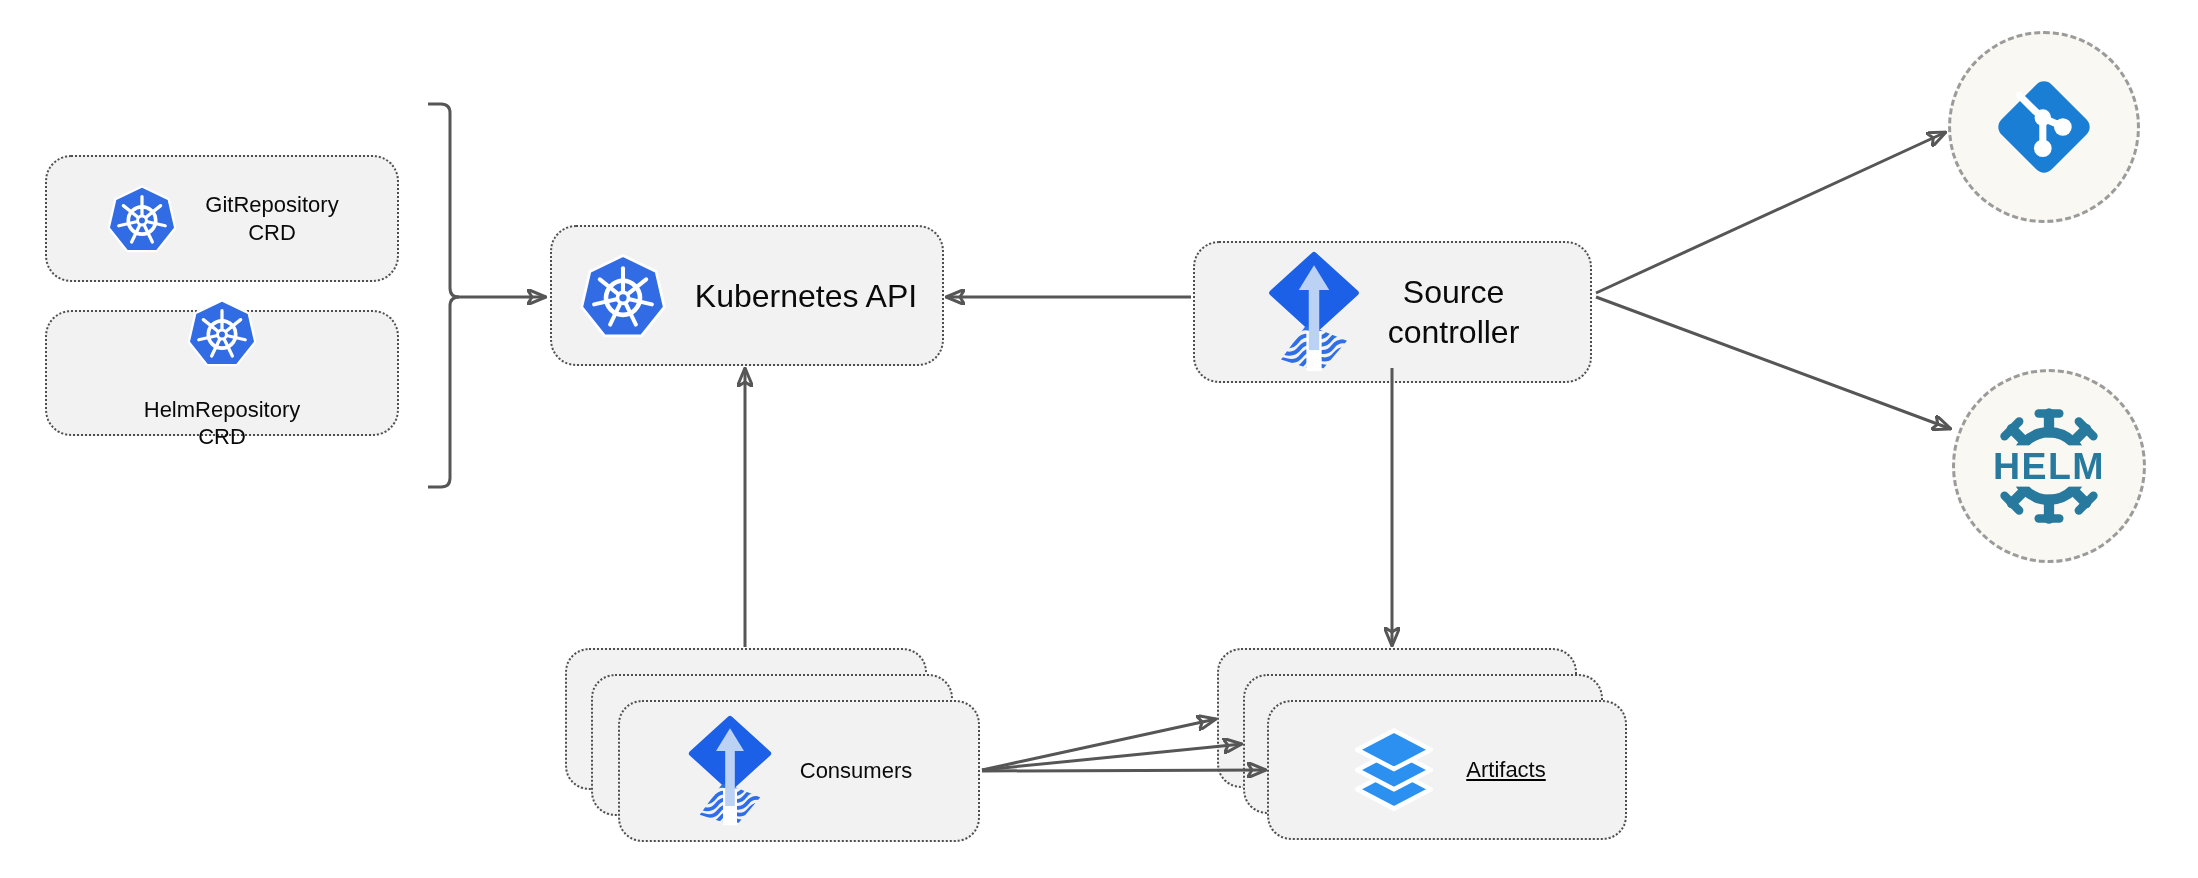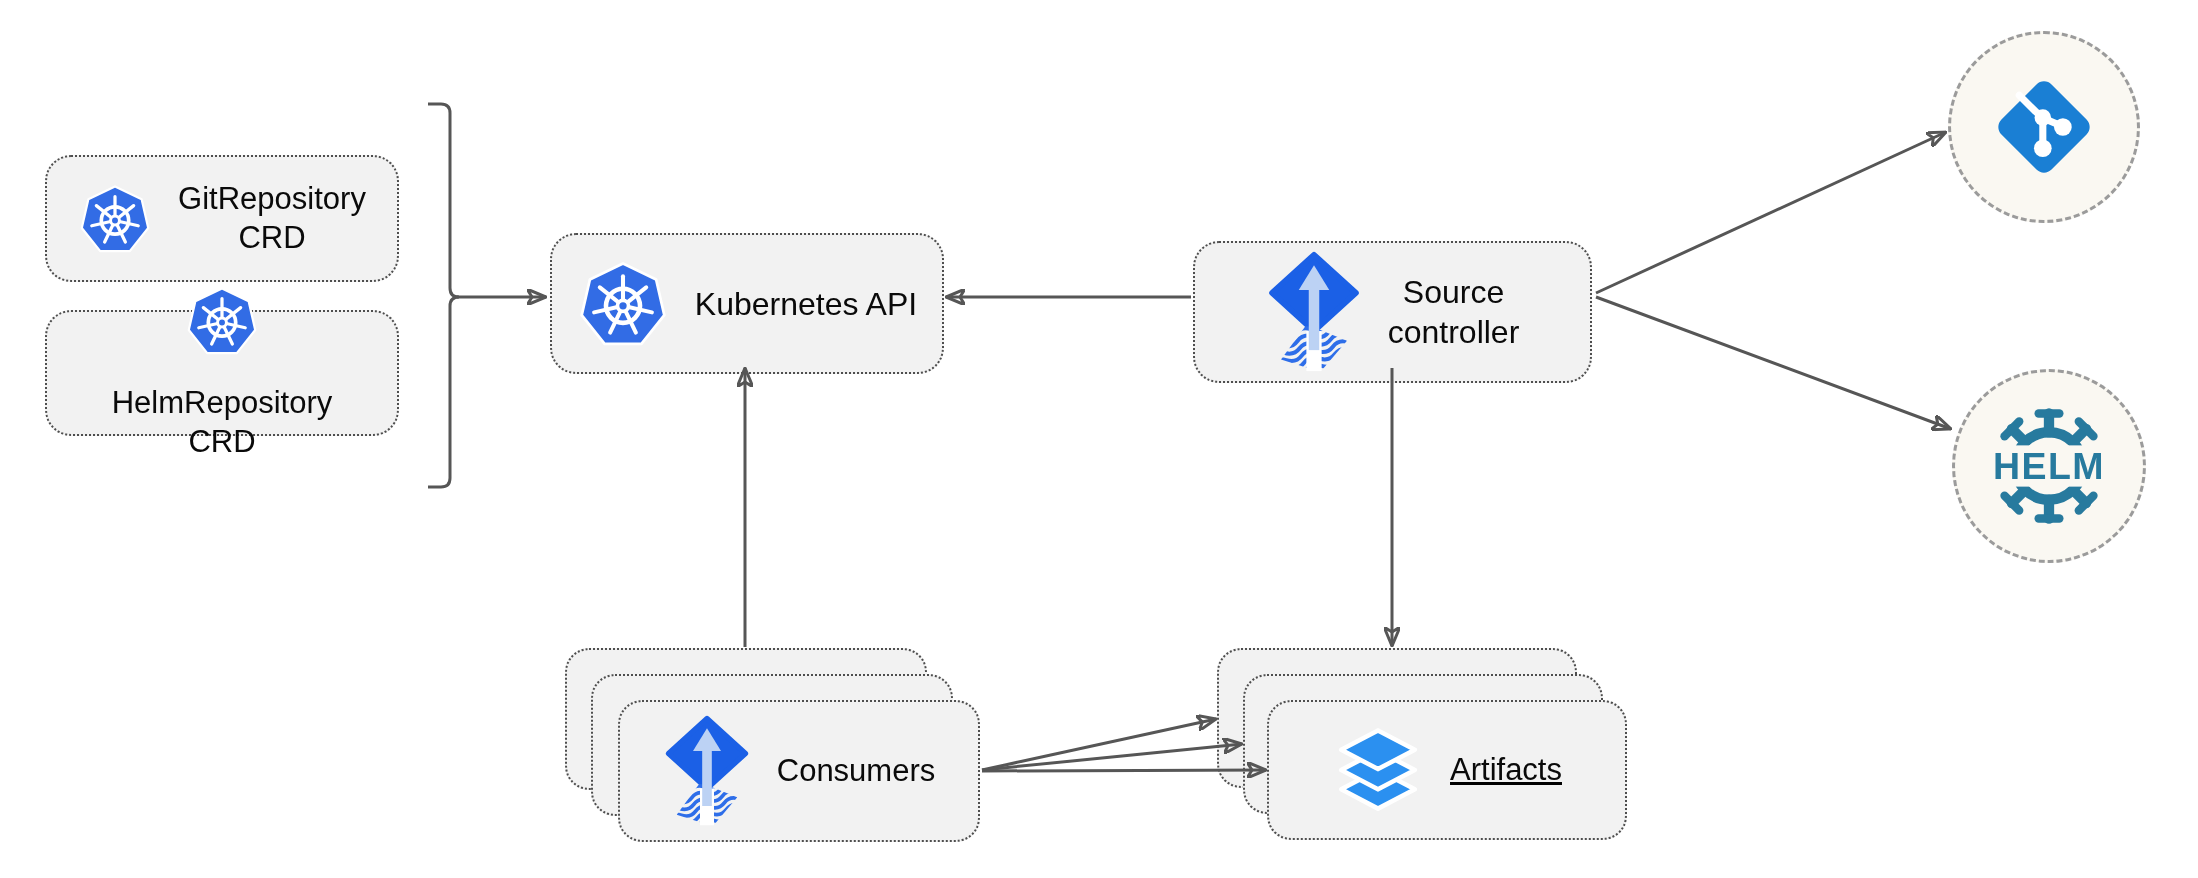--- a/index.html
+++ b/index.html
@@ -19,31 +19,31 @@
     background: #f2f2f2;
     border: 2px dotted #4e4e4e;
     border-radius: 26px;
     display: flex;
     align-items: center;
     justify-content: center;
     gap: 26px;
     padding: 0 18px;
   }
   .label {
-    font-size: 31px;
+    font-size: 22px;
     line-height: 1.25;
     color: #0a0a0a;
     white-space: pre-line;
     text-align: center;
   }
   .label-lg { font-size: 32px; }
 
   #node-gitrepo  { left: 45px;  top: 155px; width: 354px; height: 127px; }
   #node-helmrepo { left: 45px;  top: 310px; width: 354px; height: 126px; flex-direction: column; }
-  #node-k8sapi   { left: 550px; top: 233px; width: 394px; height: 141px; }
+  #node-k8sapi   { left: 550px; top: 225px; width: 394px; height: 141px; }
   #node-source   { left: 1193px; top: 241px; width: 399px; height: 142px; }
 
   
   .stack { position: absolute; }
   #stack-consumers { left: 565px; top: 648px; width: 415px; height: 194px; }
   #stack-artifacts { left: 1217px; top: 648px; width: 410px; height: 192px; }
   .stack .box { border-radius: 24px; }
   #stack-consumers .ghost, #stack-consumers .front { width: 362px; height: 142px; }
   #stack-artifacts .ghost, #stack-artifacts .front { width: 360px; height: 140px; }
   .ghost-1 { left: 0;    top: 0;   }

